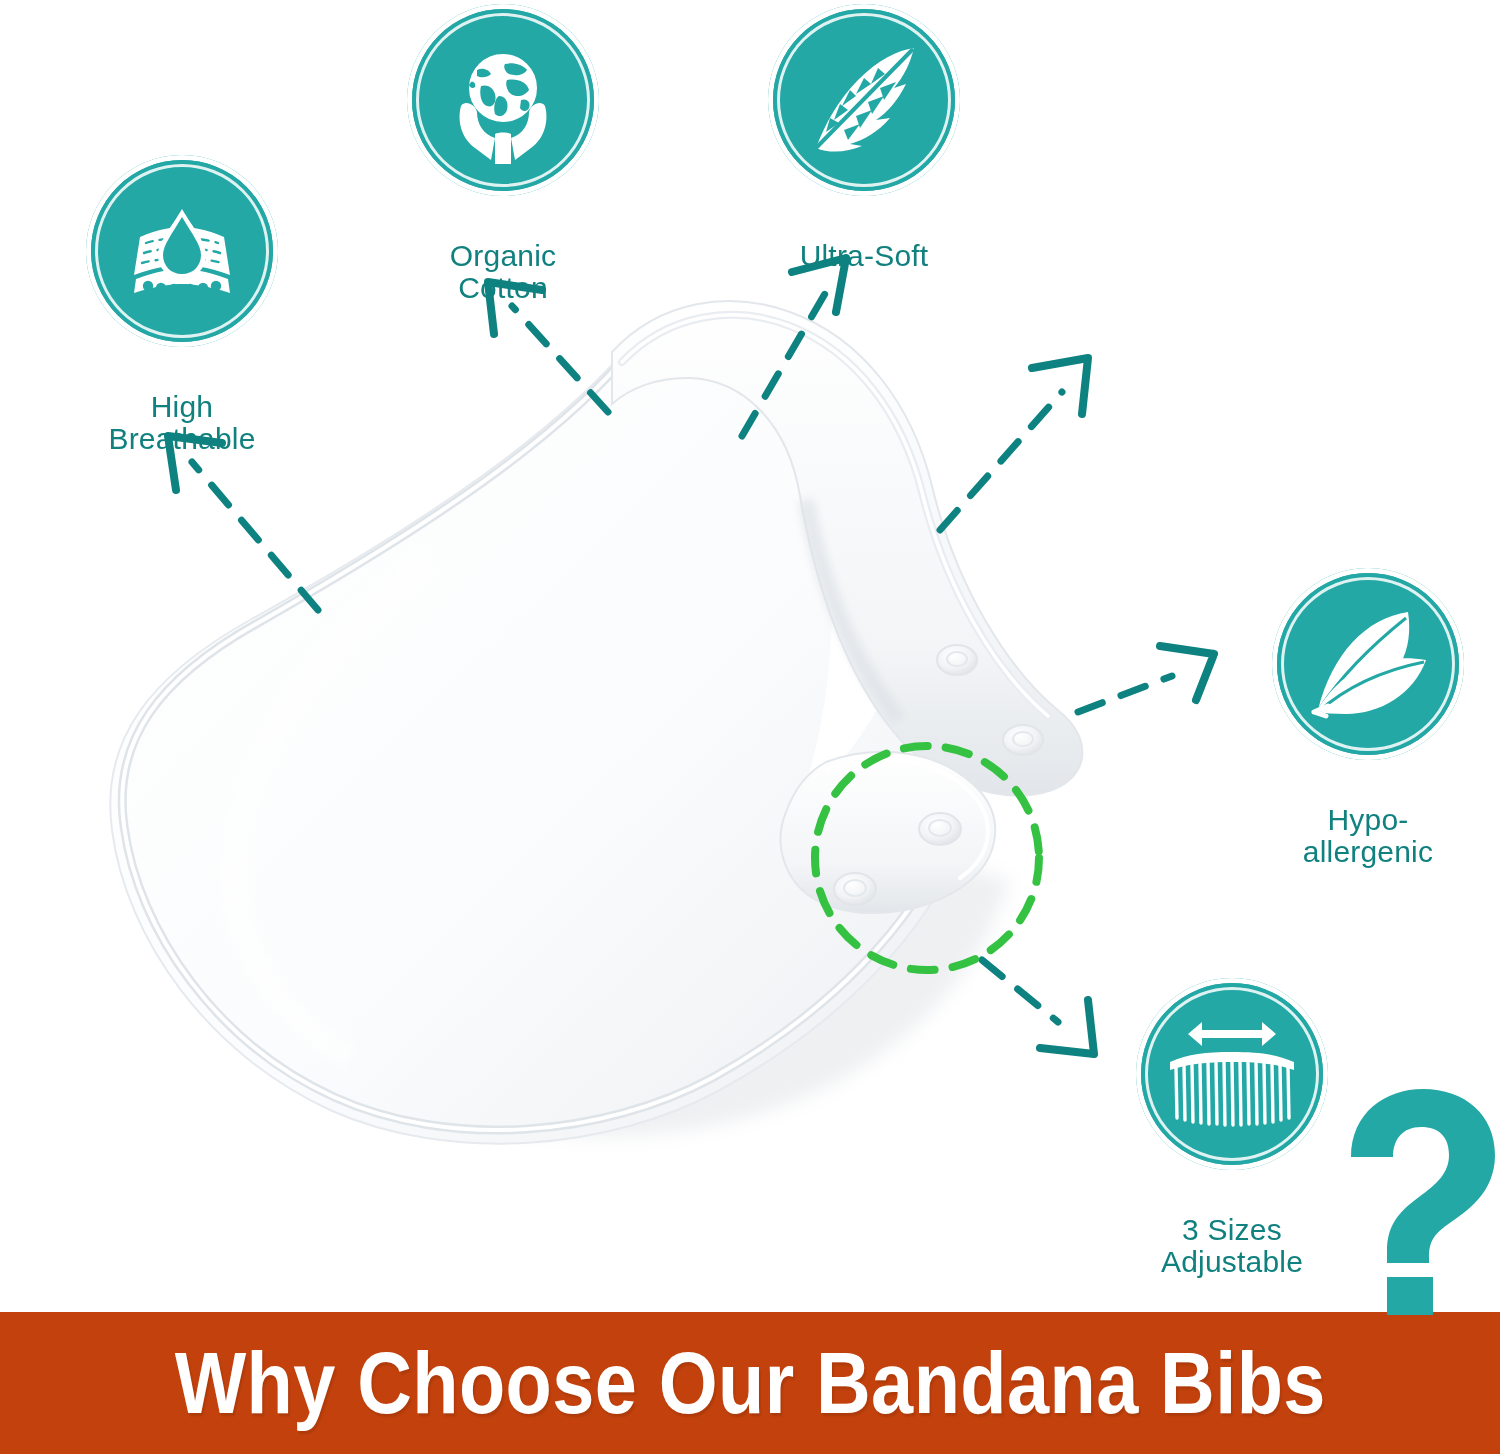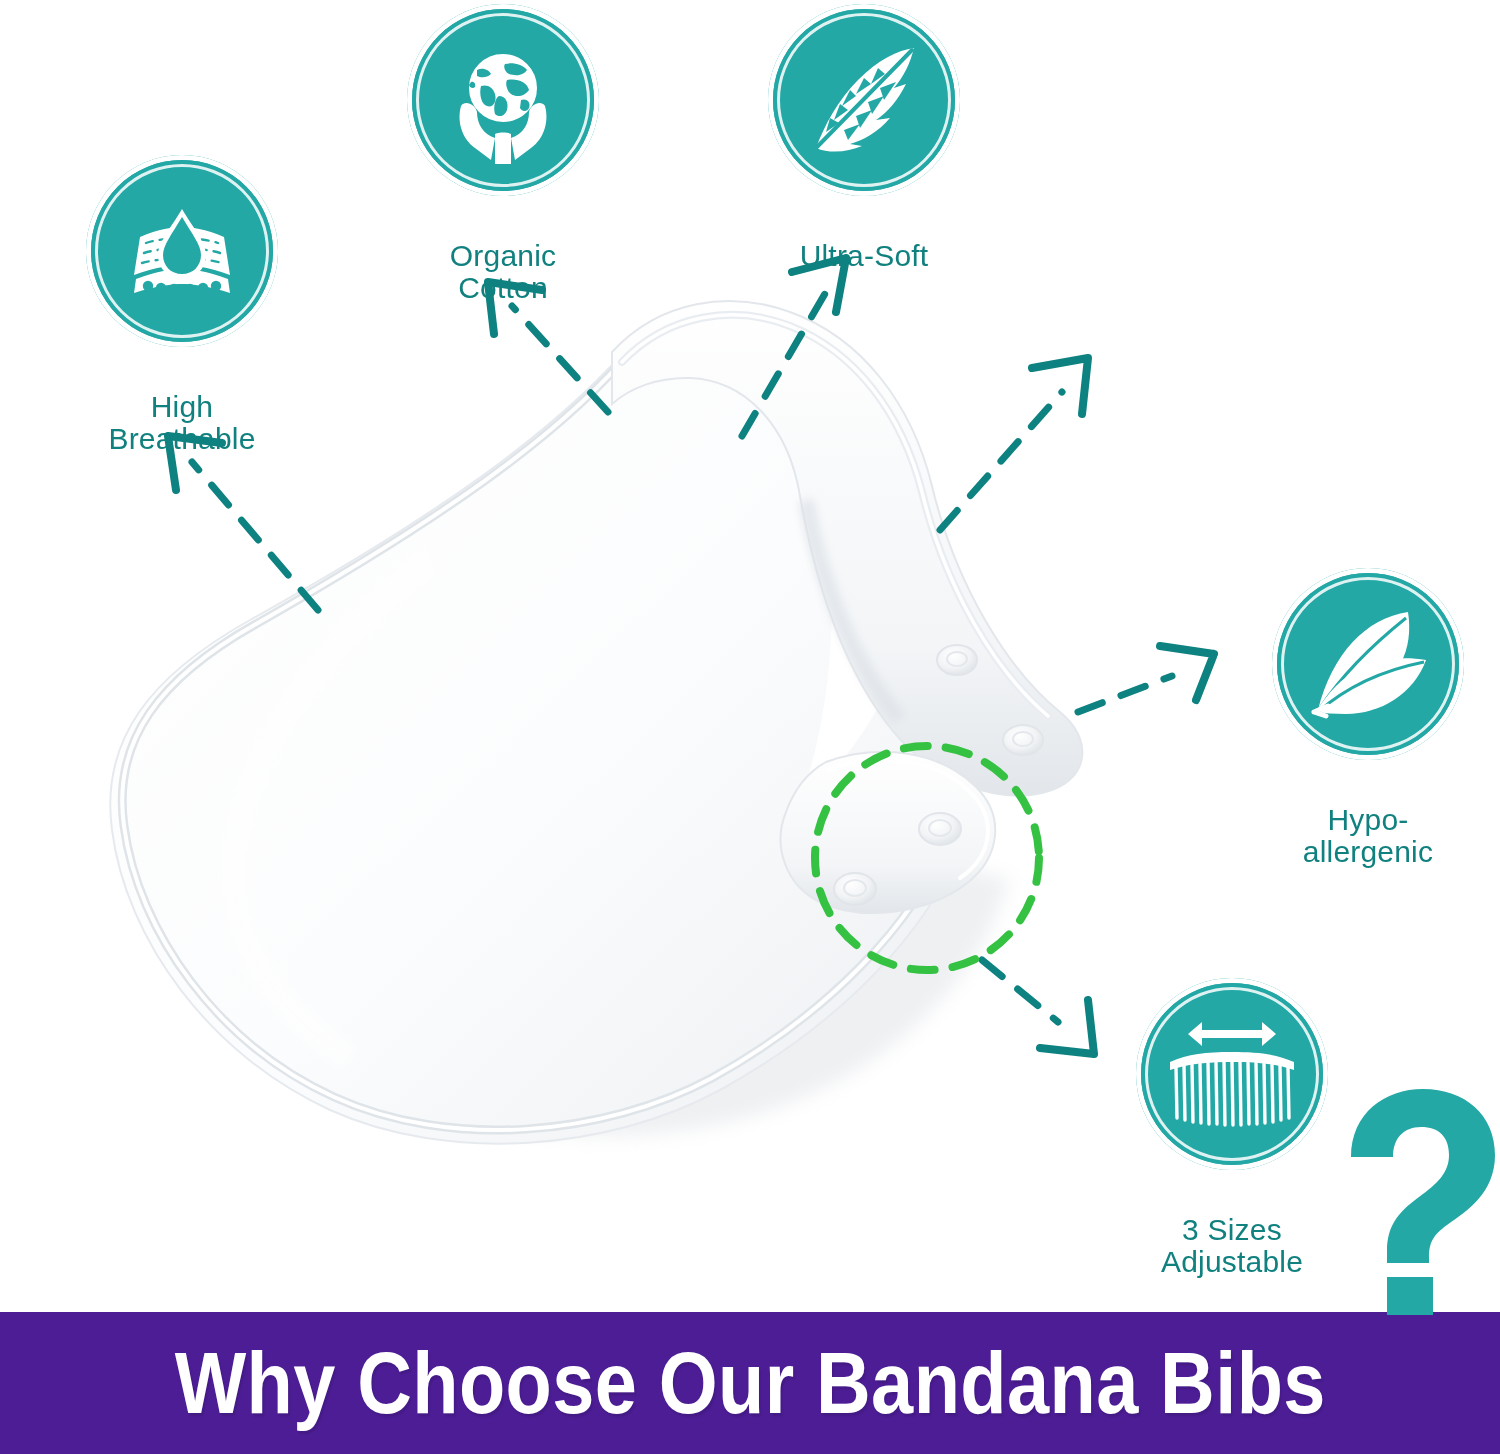--- a/index.html
+++ b/index.html
@@ -42,21 +42,21 @@
     font-size:30px;
     line-height:1.06;
     letter-spacing:.2px;
     font-weight:400;
     white-space:pre-line;
   }
 
   
   #banner{
     position:absolute;left:0;bottom:0;width:1500px;height:142px;
-    background:#4c1d95;
+    background:#c2410c;
     display:flex;align-items:center;justify-content:center;
   }
   #banner-title{
     color:#ffffff;
     font-size:88px;
     font-weight:bold;
     letter-spacing:.5px;
     white-space:nowrap;
     transform:scaleX(.86);
     text-shadow:2px 3px 2px rgba(0,0,0,.10);

